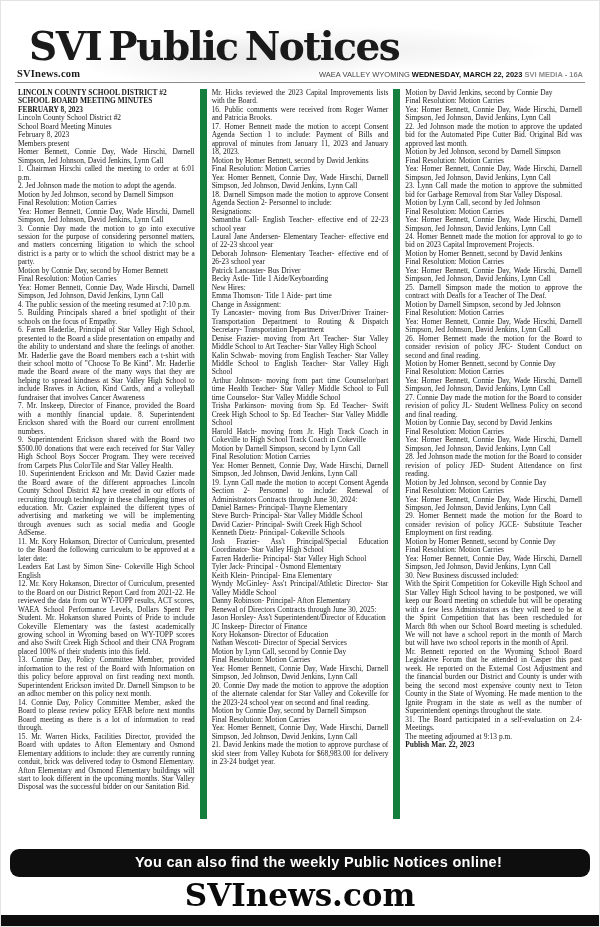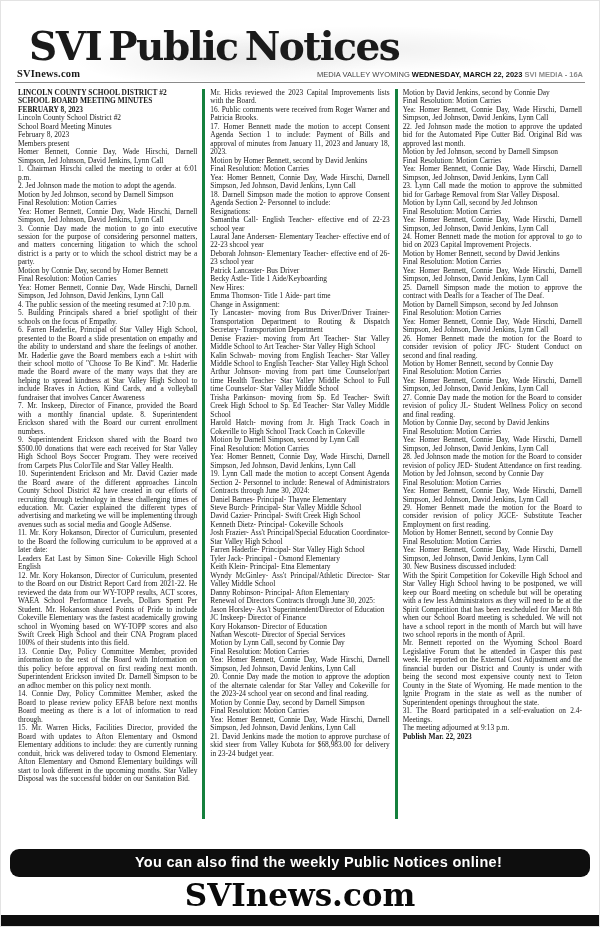--- a/index.html
+++ b/index.html
@@ -18,21 +18,21 @@
   .header-row{display:flex;justify-content:space-between;align-items:flex-end;position:relative;
     border-bottom:1px solid #8a8a8a;padding:0 2px 3px 2px;}
   .site-url{font-weight:bold;font-size:10.5px;letter-spacing:0.2px;}
   .dateline{font-family:"Liberation Sans",sans-serif;font-size:7.5px;color:#444;}
   .dateline .dl-date{font-weight:bold;color:#111;}
   .dateline .dl-media{color:#8c8c8c;font-weight:bold;}
 
   
   .columns{display:flex;align-items:stretch;height:736px;overflow:hidden;padding:6px 12px 0 12px;box-sizing:border-box;}
   .col{flex:1 1 0;padding:0 5px;overflow:hidden;}
-  .col + .col{border-left:3px solid #15803d;}
+  .col + .col{border-left:7px solid #15803d;}
   .notice-title{font-size:7.8px;font-weight:bold;text-align:center;line-height:1.25;margin:0 0 1px 0;}
   .para, .col p{font-size:7.4px;line-height:1.145;margin:0;text-align:justify;word-spacing:0.2px;}
   .publish{font-size:7.6px;font-weight:bold;text-align:right;margin-top:6px;padding-right:4px;}
 
   
   .footer{position:absolute;left:0;right:0;bottom:0;}
   .banner{margin:0 9px;background:#0e0e0e;border-radius:9px;text-align:center;color:#fff;
     padding:5px 0 7px 0;}
   .banner-headline{font-family:"DejaVu Serif","Liberation Serif",serif;font-style:italic;font-weight:bold;
     font-size:22px;line-height:1.05;}
@@ -45,21 +45,21 @@
 <body>
 
 <div class="sheet">
 
   <div class="header">
     <div class="header-watermark"></div>
     <h1 class="masthead">SVI Public Notices</h1>
     <div class="header-row">
       <span class="site-url">SVInews.com</span>
       <span class="dateline">
-        <span class="dl-loc">MEDIA VALLEY WYOMING </span><span class="dl-date">WEDNESDAY, MARCH 22, 2023</span><span class="dl-media"> SVI MEDIA - 16A</span>
+        <span class="dl-loc">WAEA VALLEY WYOMING </span><span class="dl-date">WEDNESDAY, MARCH 22, 2023</span><span class="dl-media"> SVI MEDIA - 16A</span>
       </span>
     </div>
   </div>
 
   <div class="columns">
     <div class="col">
       <p class="notice-title">LINCOLN COUNTY SCHOOL DISTRICT #2</p>
       <p class="notice-title">SCHOOL BOARD MEETING MINUTES</p>
       <p class="notice-title">FEBRUARY 8, 2023</p>
       <div>

